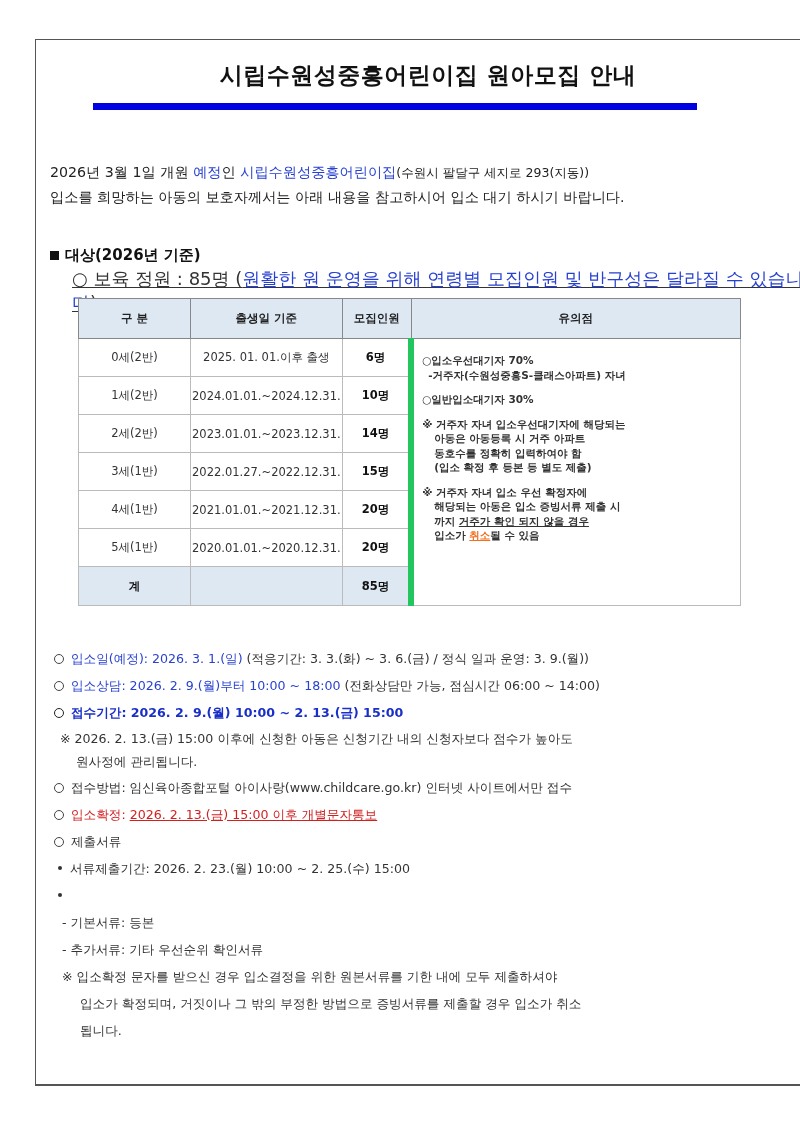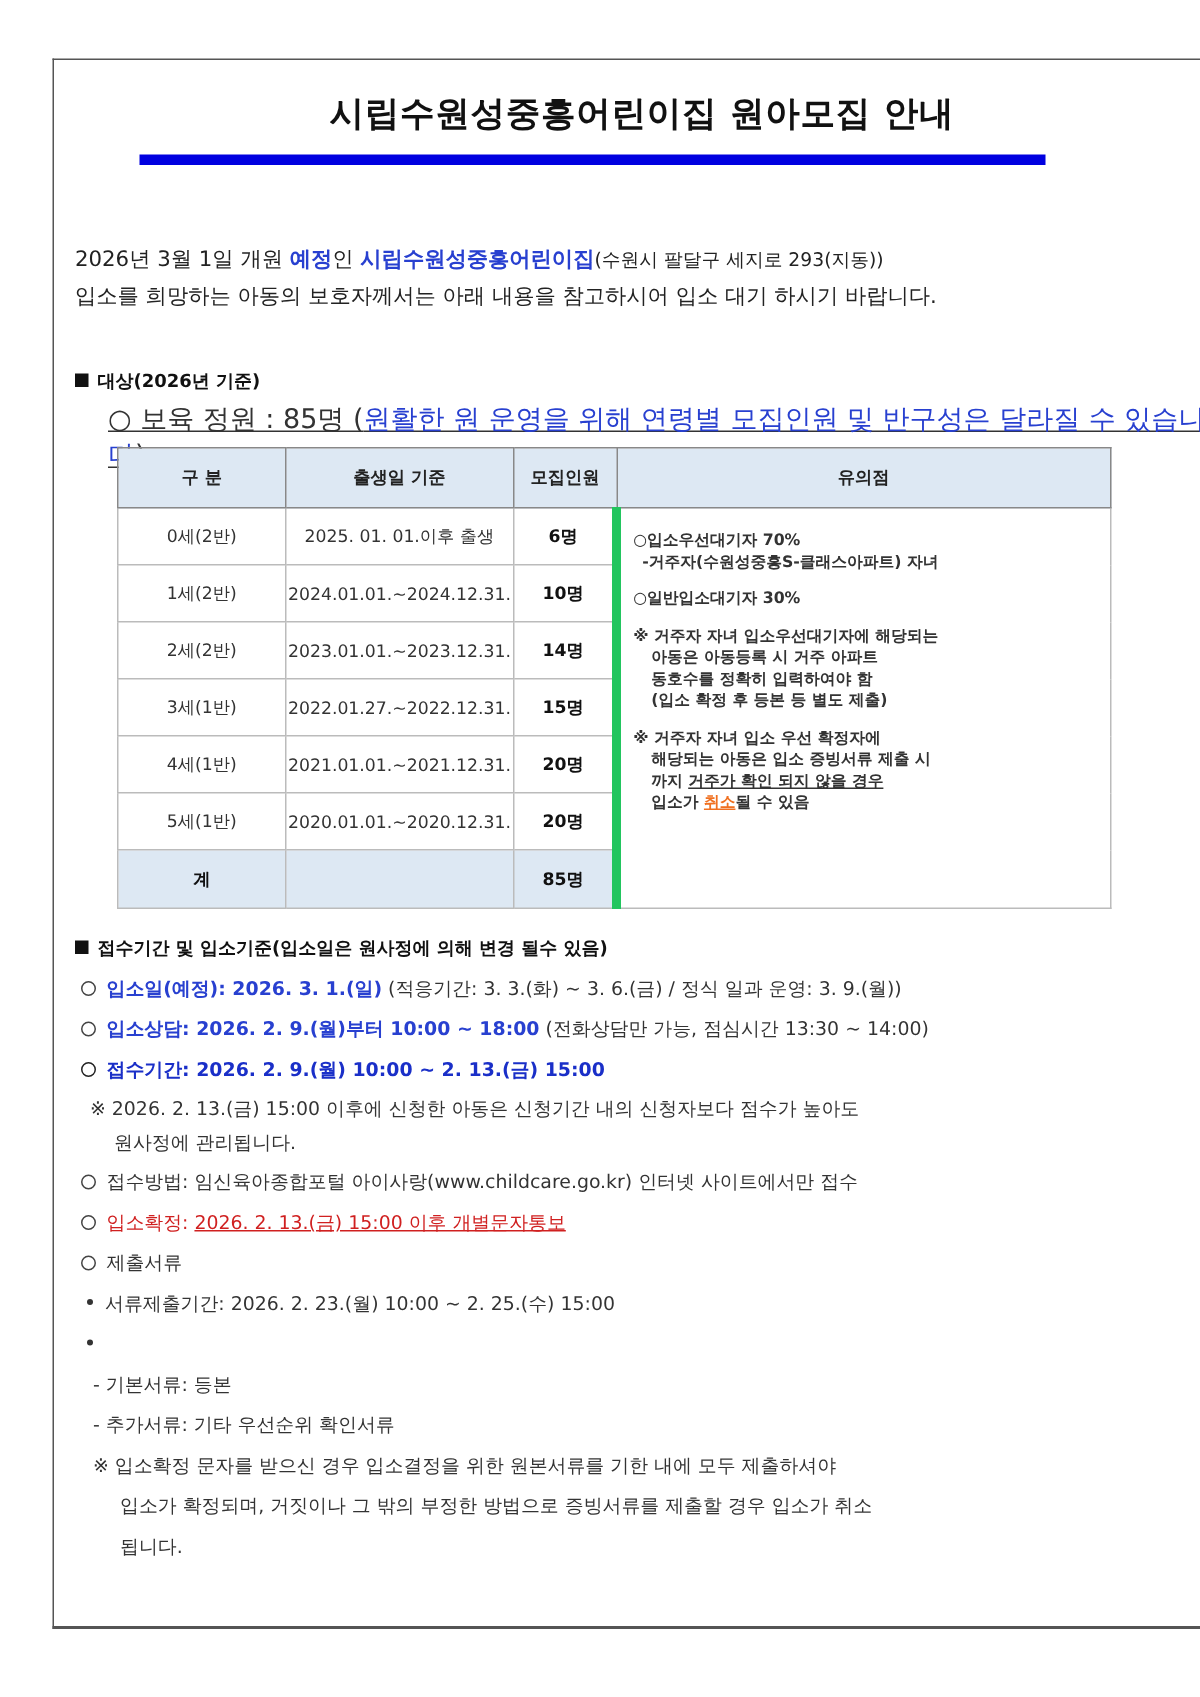--- a/index.html
+++ b/index.html
@@ -4,22 +4,22 @@
 <style>
   html, body { margin:0; padding:0; background:#ffffff; }
   body { width:800px; height:1131px; position:relative; overflow:hidden;
          font-family:"DejaVu Sans","Liberation Sans",sans-serif; color:#222; }
   .page { position:absolute; left:35px; top:39px; width:787px; height:1047px;
           border:1.5px solid #555; border-right:2px solid #666; border-bottom:2px solid #555; box-sizing:border-box; background:#fff; }
   .title { position:absolute; left:0; right:0; top:20px; text-align:center;
            font-size:23px; font-weight:bold; color:#111; letter-spacing:0.5px; }
   .title-bar { position:absolute; left:57px; top:63px; width:604px; height:7px; background:#0000e0; }
   .intro { position:absolute; left:14px; top:120px; width:700px; font-size:14.2px; line-height:25px; color:#222; }
-  .blue { color:#2840d0;font-weight:bold; }
-  .sec-head { position:absolute; left:14px; font-size:12px; font-weight:bold; color:#111; }
+  .blue { color:#2840d0; }
+  .sec-head { position:absolute; left:14px; font-size:15px; font-weight:bold; color:#111; }
   .sec-head .sq { display:inline-block; width:9px; height:9px; background:#111; margin-right:6px; vertical-align:0px; }
   .capacity { position:absolute; left:36px; top:227px; font-size:18px; color:#333; text-decoration:underline; text-underline-offset:2px; }
   .capacity .link { color:#2840d0; }
   table.recruit { position:absolute; left:42px; top:258px; width:663px; border-collapse:collapse;
                   font-size:11.5px; border:1.5px solid #333; }
   table.recruit th { background:#dde8f3; height:37px; font-weight:bold; border:1px solid #888; color:#222; font-size:11.5px; }
   table.recruit td { height:35px; border:1px solid #bbb; text-align:center; color:#333; }
   table.recruit td.num { font-weight:bold; color:#111; }
   table.recruit tr.total td { background:#dde8f3; font-weight:bold; color:#111; height:36px; }
   table.recruit td.notes { text-align:left; vertical-align:top; padding:14px 8px 0 8px; font-size:10.5px; font-weight:bold; color:#333; line-height:14.5px; background:#fff; border-left:6px solid #22c55e; }
@@ -124,30 +124,27 @@
         <td class="num">20명</td>
       </tr>
       <tr class="total">
         <td>계</td>
         <td></td>
         <td>85명</td>
       </tr>
     </tbody>
   </table>
 
-  <div class="sec-head" style="top:584px">
-    <span class="sq"></span><span>접수기간 및 입소기준(입소일은 원사정에 의해 변경 될수 있음)</span>
-  </div>
 
   <div class="list" style="top:0">
     <div class="li" style="left:4px;top:611px">
       <span class="circ"></span><span class="blue">입소일(예정): 2026. 3. 1.(일)</span><span> (적응기간: 3. 3.(화) ~ 3. 6.(금) / 정식 일과 운영: 3. 9.(월))</span>
     </div>
     <div class="li" style="left:4px;top:638px">
-      <span class="circ"></span><span class="blue">입소상담: 2026. 2. 9.(월)부터 10:00 ~ 18:00</span><span> (전화상담만 가능, 점심시간 13:30 ~ 14:00)</span>
+      <span class="circ"></span><span class="blue">입소상담: 2026. 2. 9.(월)부터 10:00 ~ 18:00</span><span> (전화상담만 가능, 점심시간 06:00 ~ 14:00)</span>
     </div>
     <div class="li" style="left:4px;top:665px">
       <span class="circ bold"></span><span class="blue-b">접수기간: 2026. 2. 9.(월) 10:00 ~ 2. 13.(금) 15:00</span>
     </div>
     <div class="li" style="left:10px;top:691px">※ 2026. 2. 13.(금) 15:00 이후에 신청한 아동은 신청기간 내의 신청자보다 점수가 높아도</div>
     <div class="li" style="left:26px;top:714px">원사정에 관리됩니다.</div>
     <div class="li" style="left:4px;top:740px">
       <span class="circ"></span><span>접수방법: 임신육아종합포털 아이사랑(www.childcare.go.kr) 인터넷 사이트에서만 접수</span>
     </div>
     <div class="li" style="left:4px;top:767px">

